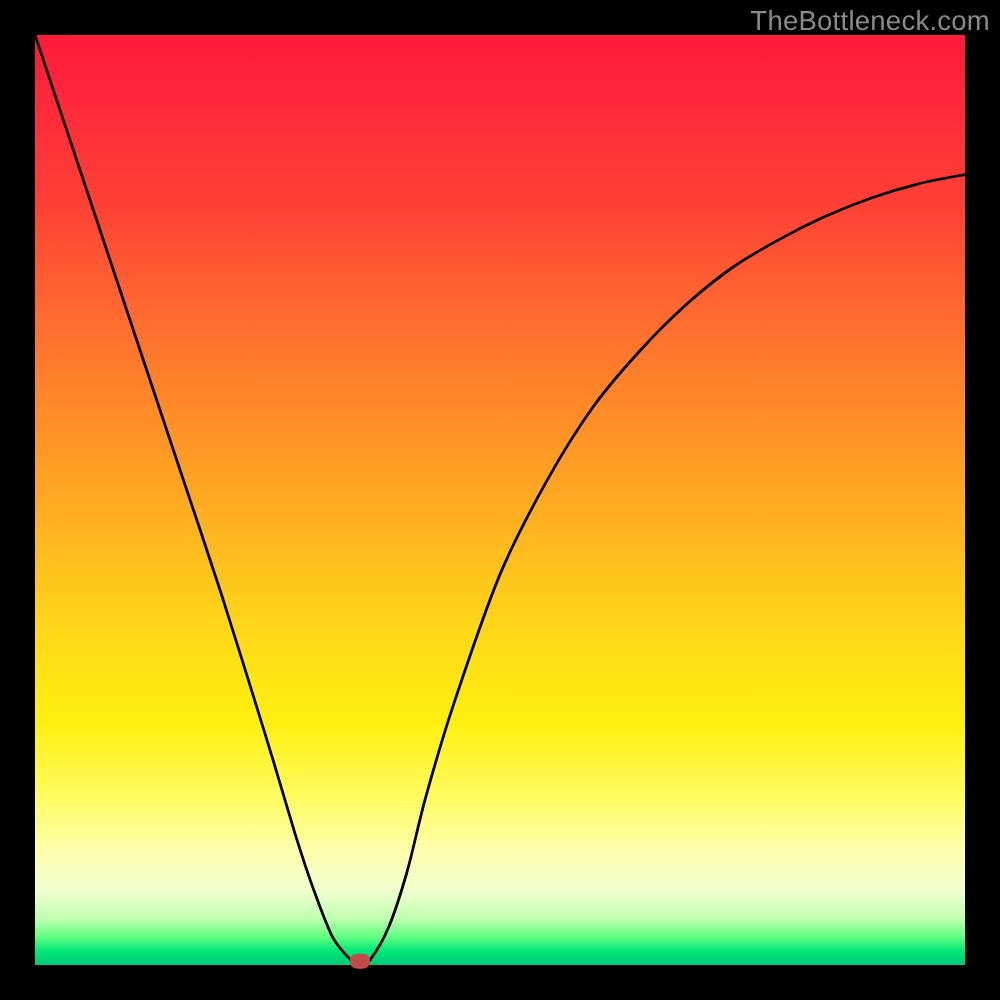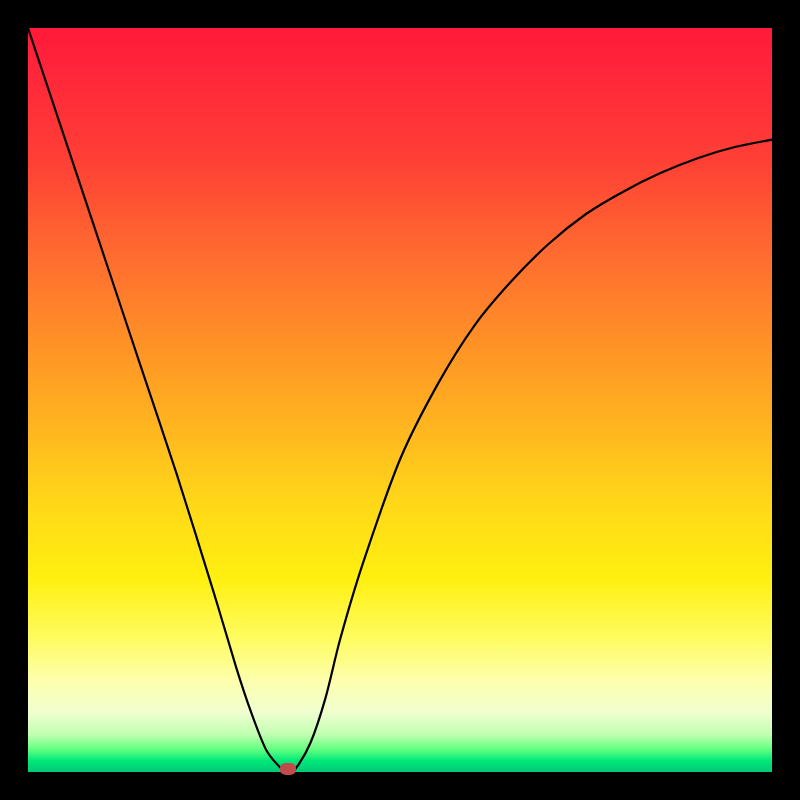--- a/index.html
+++ b/index.html
@@ -68,19 +68,20 @@
     background: #c24a4a;
     border-radius: 6px / 5px;
     z-index: 3;
     transform: translate(-50%, -50%);
   }
 </style>
 </head>
 <body>
 
 <div class="frame">
+  <div class="watermark">TheBottleneck.com</div>
   <div class="plot-area">
     <svg class="curve-svg" viewBox="0 0 744 744" preserveAspectRatio="none">
       <path id="curve-path" fill="none" stroke="#000" stroke-width="2.2" stroke-linecap="round" stroke-linejoin="round" d="M 0.00 0.00 C 5.27 15.81, 26.66 79.98, 37.20 111.60 C 47.74 143.22, 63.86 191.58, 74.40 223.20 C 84.94 254.82, 101.06 303.18, 111.60 334.80 C 122.14 366.42, 138.26 413.73, 148.80 446.40 C 159.34 479.07, 177.57 538.04, 186.00 565.44 C 194.43 592.84, 203.05 622.98, 208.32 639.84 C 213.59 656.70, 218.98 672.89, 223.20 684.48 C 227.42 696.07, 233.86 713.77, 238.08 721.68 C 242.30 729.58, 249.80 737.12, 252.96 740.28 C 256.12 743.44, 258.29 744.00, 260.40 744.00 C 262.51 744.00, 264.68 744.50, 267.84 740.28 C 271.00 736.06, 278.50 724.25, 282.72 714.24 C 286.94 704.23, 293.38 684.36, 297.60 669.60 C 301.82 654.84, 307.21 629.05, 312.48 610.08 C 317.75 591.11, 326.37 560.98, 334.80 535.68 C 343.23 510.38, 361.46 456.82, 372.00 431.52 C 382.54 406.22, 398.66 376.09, 409.20 357.12 C 419.74 338.15, 435.86 312.36, 446.40 297.60 C 456.94 282.84, 473.06 264.55, 483.60 252.96 C 494.14 241.37, 510.26 225.25, 520.80 215.76 C 531.34 206.27, 547.46 193.38, 558.00 186.00 C 568.54 178.62, 584.66 169.48, 595.20 163.68 C 605.74 157.88, 621.86 149.82, 632.40 145.08 C 642.94 140.34, 659.06 133.89, 669.60 130.20 C 680.14 126.51, 696.26 121.68, 706.80 119.04 C 717.34 116.41, 738.73 112.65, 744.00 111.60"></path>
     </svg>
     <div class="marker" id="marker" style="left: 260.4px; top: 741px; background: rgb(194, 74, 74);"></div>
   </div>
 </div>
 
 </body></html>

